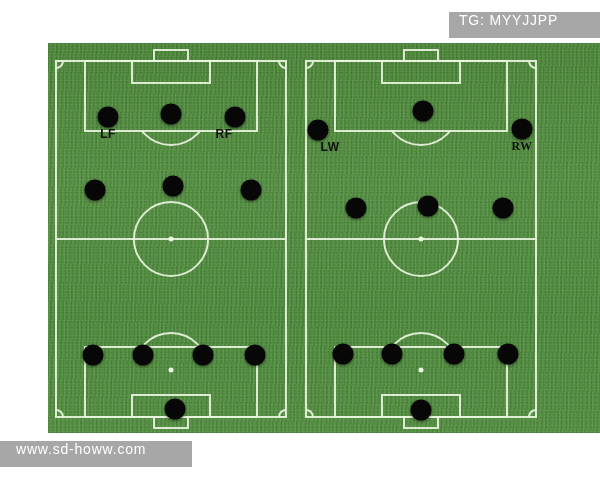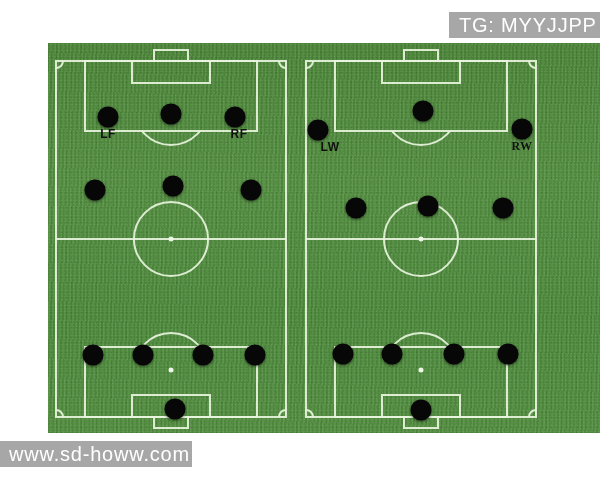--- a/index.html
+++ b/index.html
@@ -30,25 +30,25 @@
   }
   .plabel{
     position:absolute;transform:translateX(-50%);
     font-size:12px;font-weight:bold;color:#111;line-height:1;
     letter-spacing:0.5px;white-space:nowrap;
   }
 
   
   .wm{
     position:absolute;background:#a7a7a7;color:#ffffff;
-    font-size:20px;font-weight:400;letter-spacing:0.8px;
-    display:flex;align-items:center;white-space:nowrap;
+    font-size:14px;font-weight:400;letter-spacing:0.8px;
+    display:flex;white-space:nowrap;
   }
   .wm-tr{right:0;top:12px;height:26px;width:151px;padding-left:10px;box-sizing:border-box;}
-  .wm-bl{left:0;top:441px;height:26px;width:192px;padding-left:9px;box-sizing:border-box;}
+  .wm-bl{left:0;top:441px;height:26px;width:192px;padding-left:16px;box-sizing:border-box;}
 </style>
 </head>
 <body>
 
 <div class="stage">
 
   <div class="field">
 
     <svg class="pitch" style="left:0" viewBox="0 0 250 390">
       <defs>
@@ -106,21 +106,21 @@
       <path class="ln" d="M 231 18 A 7 7 0 0 0 238 25"></path>
       <path class="ln" d="M 15 374 A 7 7 0 0 0 8 367"></path>
       <path class="ln" d="M 238 367 A 7 7 0 0 0 231 374"></path>
     </svg>
 
     <div class="players" id="players-layer">
         <div class="dot" style="left: 60px; top: 74px; background: rgb(7, 7, 7);"></div>
         <div class="plabel" style="left: 60px; top: 85px; color: rgb(17, 17, 17);">LF</div>
         <div class="dot" style="left: 123px; top: 71px; background: rgb(7, 7, 7);"></div>
         <div class="dot" style="left: 187px; top: 74px; background: rgb(7, 7, 7);"></div>
-        <div class="plabel" style="left: 191px; top: 85px; color: rgb(17, 17, 17);">RF</div>
+        <div class="plabel" style="left: 176px; top: 85px; color: rgb(17, 17, 17);">RF</div>
         <div class="dot" style="left: 47px; top: 147px; background: rgb(7, 7, 7);"></div>
         <div class="dot" style="left: 125px; top: 143px; background: rgb(7, 7, 7);"></div>
         <div class="dot" style="left: 203px; top: 147px; background: rgb(7, 7, 7);"></div>
         <div class="dot" style="left: 45px; top: 312px; background: rgb(7, 7, 7);"></div>
         <div class="dot" style="left: 95px; top: 312px; background: rgb(7, 7, 7);"></div>
         <div class="dot" style="left: 155px; top: 312px; background: rgb(7, 7, 7);"></div>
         <div class="dot" style="left: 207px; top: 312px; background: rgb(7, 7, 7);"></div>
         <div class="dot" style="left: 127px; top: 366px; background: rgb(7, 7, 7);"></div>
         <div class="dot" style="left: 270px; top: 87px; background: rgb(7, 7, 7);"></div>
         <div class="plabel" style="left: 282px; top: 98px; color: rgb(17, 17, 17);">LW</div>

